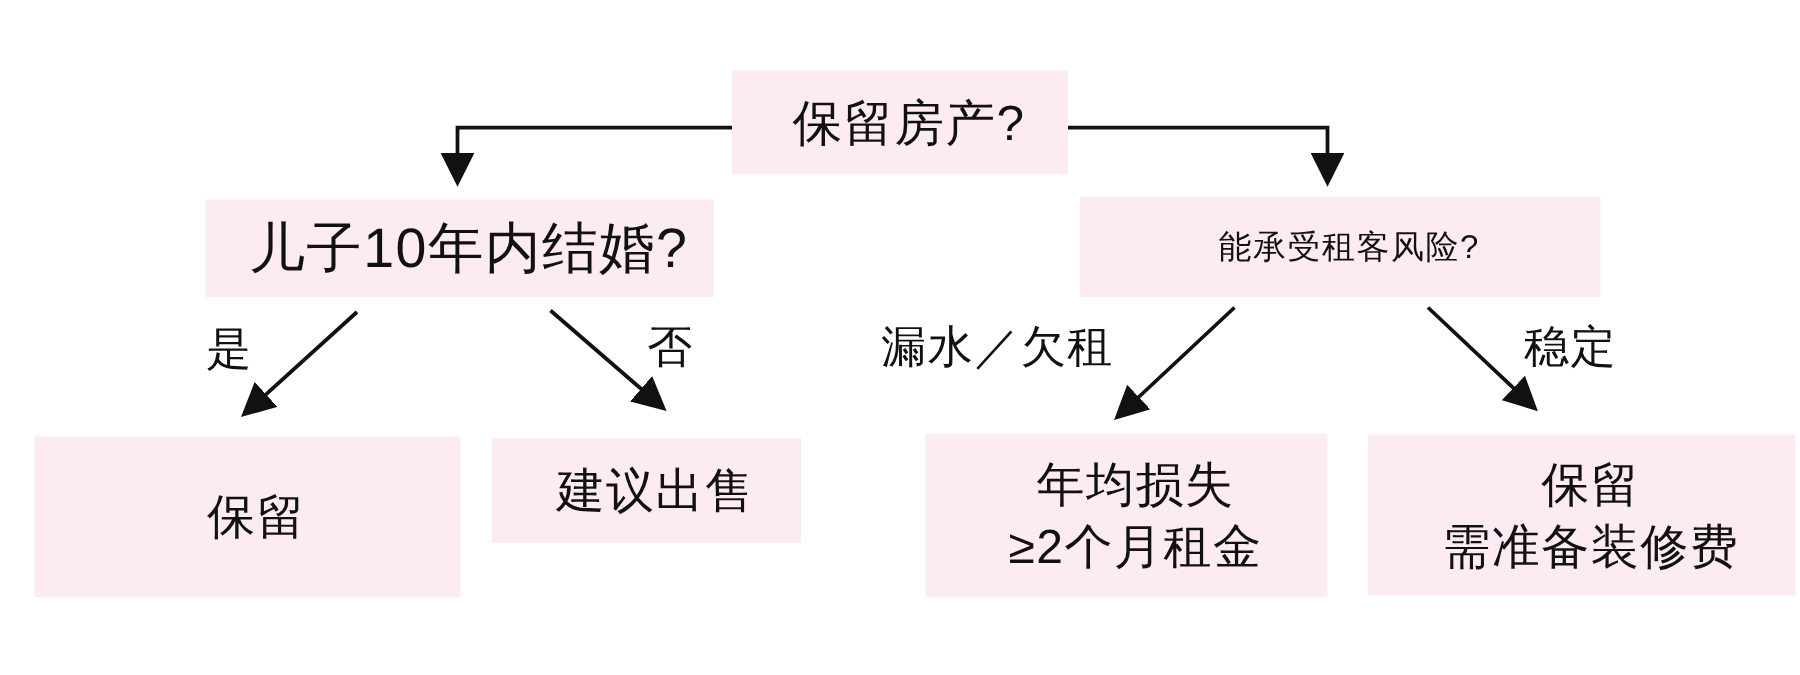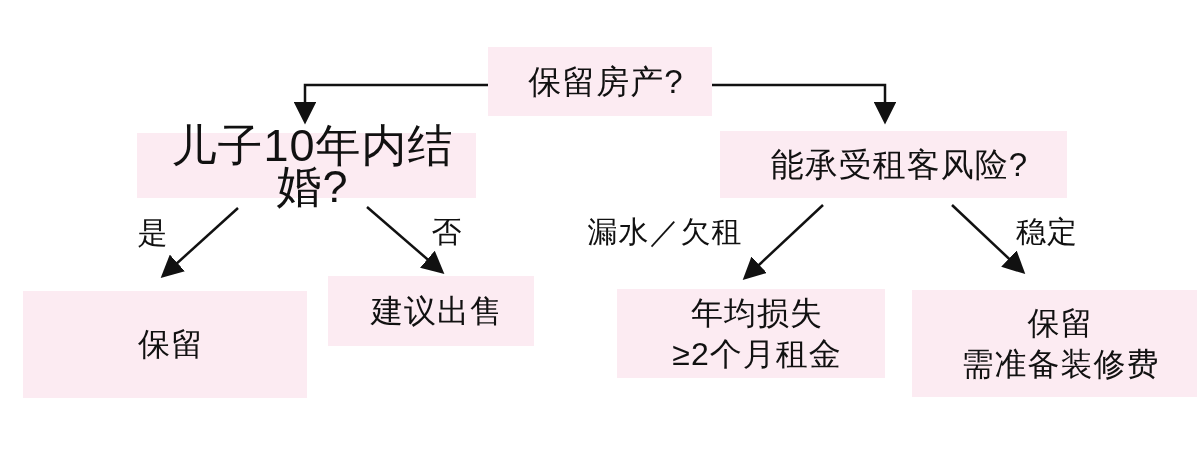--- a/index.html
+++ b/index.html
@@ -31,25 +31,25 @@
     align-items: center;
     justify-content: center;
     text-align: center;
     font-size: 32px;
     font-weight: 500;
     line-height: 41px;
     letter-spacing: 1px;
     padding-left: 12px;
   }
   .node.root   { left: 488px; top: 47px;  width: 212px; height: 69px;  font-size: 33px; }
-  .node.qleft  { left: 137px; top: 133px; width: 327px; height: 65px;  font-size: 45px; }
-  .node.qright { left: 720px; top: 131px; width: 335px; height: 67px;  font-size: 33px; }
+  .node.qleft  { left: 137px; top: 133px; width: 327px; height: 65px;  font-size: 37px; }
+  .node.qright { left: 720px; top: 131px; width: 335px; height: 67px;  font-size: 22px; }
   .node.r1     { left: 23px;  top: 291px; width: 272px; height: 107px; }
-  .node.r2     { left: 328px; top: 276px; width: 194px; height: 70px;  }
-  .node.r3     { left: 617px; top: 289px; width: 256px; height: 89px; }
+  .node.r2     { left: 328px; top: 292px; width: 194px; height: 70px;  }
+  .node.r3     { left: 617px; top: 289px; width: 256px; height: 109px; }
   .node.r4     { left: 912px; top: 290px; width: 273px; height: 107px; }
   .edge-label {
     position: absolute;
     transform: translate(-50%, -50%);
     color: #111111;
     font-size: 30px;
     font-weight: 500;
     white-space: nowrap;
     letter-spacing: 1px;
   }

